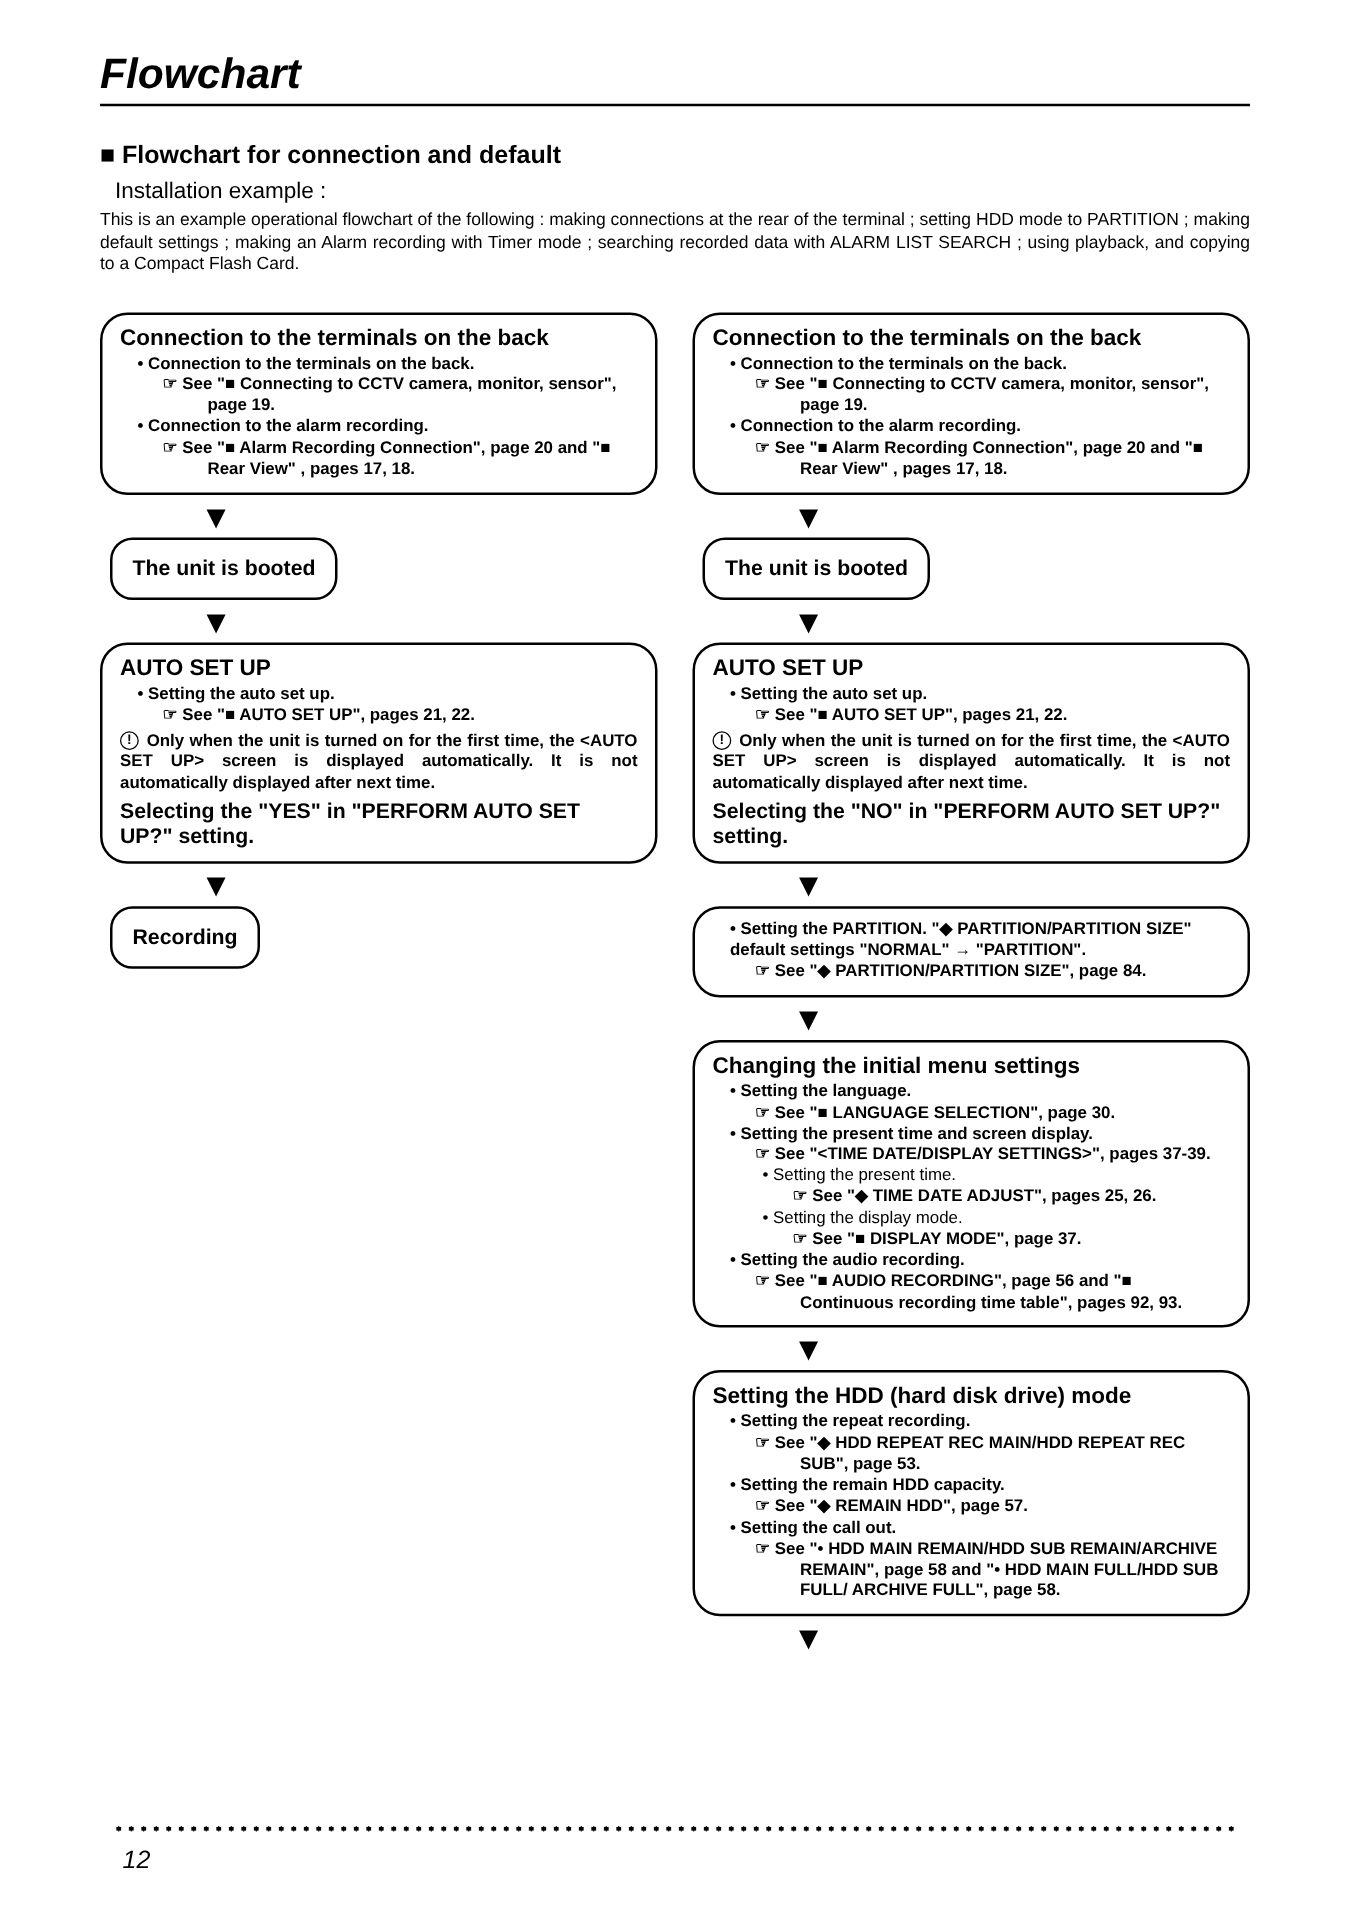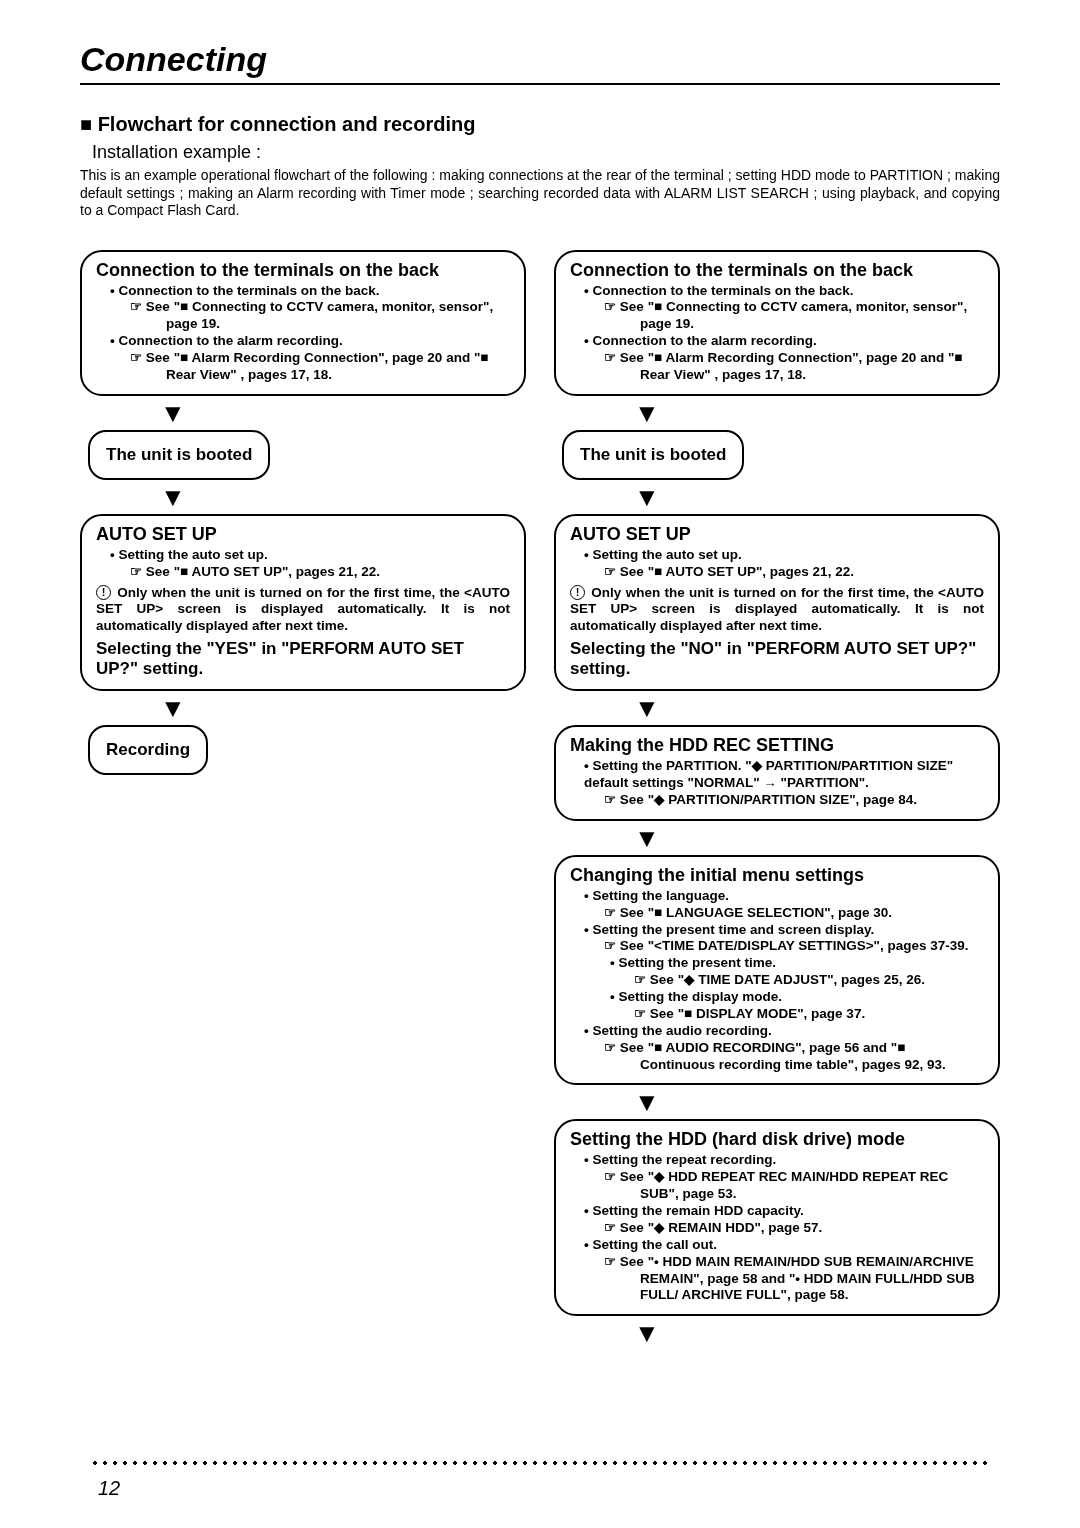--- a/index.html
+++ b/index.html
@@ -112,21 +112,21 @@
   .arrow {
     font-size: 26px;
     line-height: 1;
     margin: 4px 0;
     align-self: flex-start;
     margin-left: 80px;
   }
   .col.right .arrow { margin-left: 80px; }
   .nested-bul {
     font-size: 13.5px;
-    font-weight: bold;
+    font-weight: normal;
     margin-left: 40px;
     line-height: 1.25;
   }
   .nested-bul::before { content: "• "; }
   .nested-ref {
     font-size: 13.5px;
     font-weight: bold;
     margin-left: 100px;
     text-indent: -36px;
     line-height: 1.25;
@@ -146,23 +146,23 @@
     position: absolute;
     bottom: 28px;
     left: 98px;
     font-size: 20px;
     font-style: italic;
   }
 </style>
 </head>
 <body>
 
-<div class="page-title">Connecting</div>
-
-<div class="section-heading">Flowchart for connection and recording</div>
+<div class="page-title">Flowchart</div>
+
+<div class="section-heading">Flowchart for connection and default</div>
 <div class="intro-sub">Installation example :</div>
 <div class="intro-para">This is an example operational flowchart of the following : making connections at the rear of the terminal ; setting HDD mode to PARTITION ; making default settings ; making an Alarm recording with Timer mode ; searching recorded data with ALARM LIST SEARCH ; using playback, and copying to a Compact Flash Card.</div>
 
 <div class="columns">
 
   <div class="col left">
     <div class="box">
       <div class="box-title">Connection to the terminals on the back</div>
       <div class="bul">Connection to the terminals on the back.</div>
       <div class="ref">See "■ Connecting to CCTV camera, monitor, sensor", page 19.</div>
@@ -196,21 +196,20 @@
     <div class="arrow">▼</div>
     <div class="box">
       <div class="box-title">AUTO SET UP</div>
       <div class="bul">Setting the auto set up.</div>
       <div class="ref">See "■ AUTO SET UP", pages 21, 22.</div>
       <div class="note"><span class="circ">!</span> <span>Only when the unit is turned on for the first time, the &lt;AUTO SET UP&gt; screen is displayed automatically. It is not automatically displayed after next time.</span></div>
       <div class="subhead">Selecting the "NO" in "PERFORM AUTO SET UP?" setting.</div>
     </div>
     <div class="arrow">▼</div>
     <div class="box">
-      <div class="box-title">Making the HDD REC SETTING</div>
       <div class="bul">Setting the PARTITION.  "◆ PARTITION/PARTITION SIZE" default settings "NORMAL" → "PARTITION".</div>
       <div class="ref">See "◆ PARTITION/PARTITION SIZE", page 84.</div>
     </div>
     <div class="arrow">▼</div>
     <div class="box">
       <div class="box-title">Changing the initial menu settings</div>
       <div class="bul">Setting the language.</div>
       <div class="ref">See "■ LANGUAGE SELECTION", page 30.</div>
       <div class="bul">Setting the present time and screen display.</div>
       <div class="ref">See "&lt;TIME DATE/DISPLAY SETTINGS&gt;", pages 37-39.</div>

